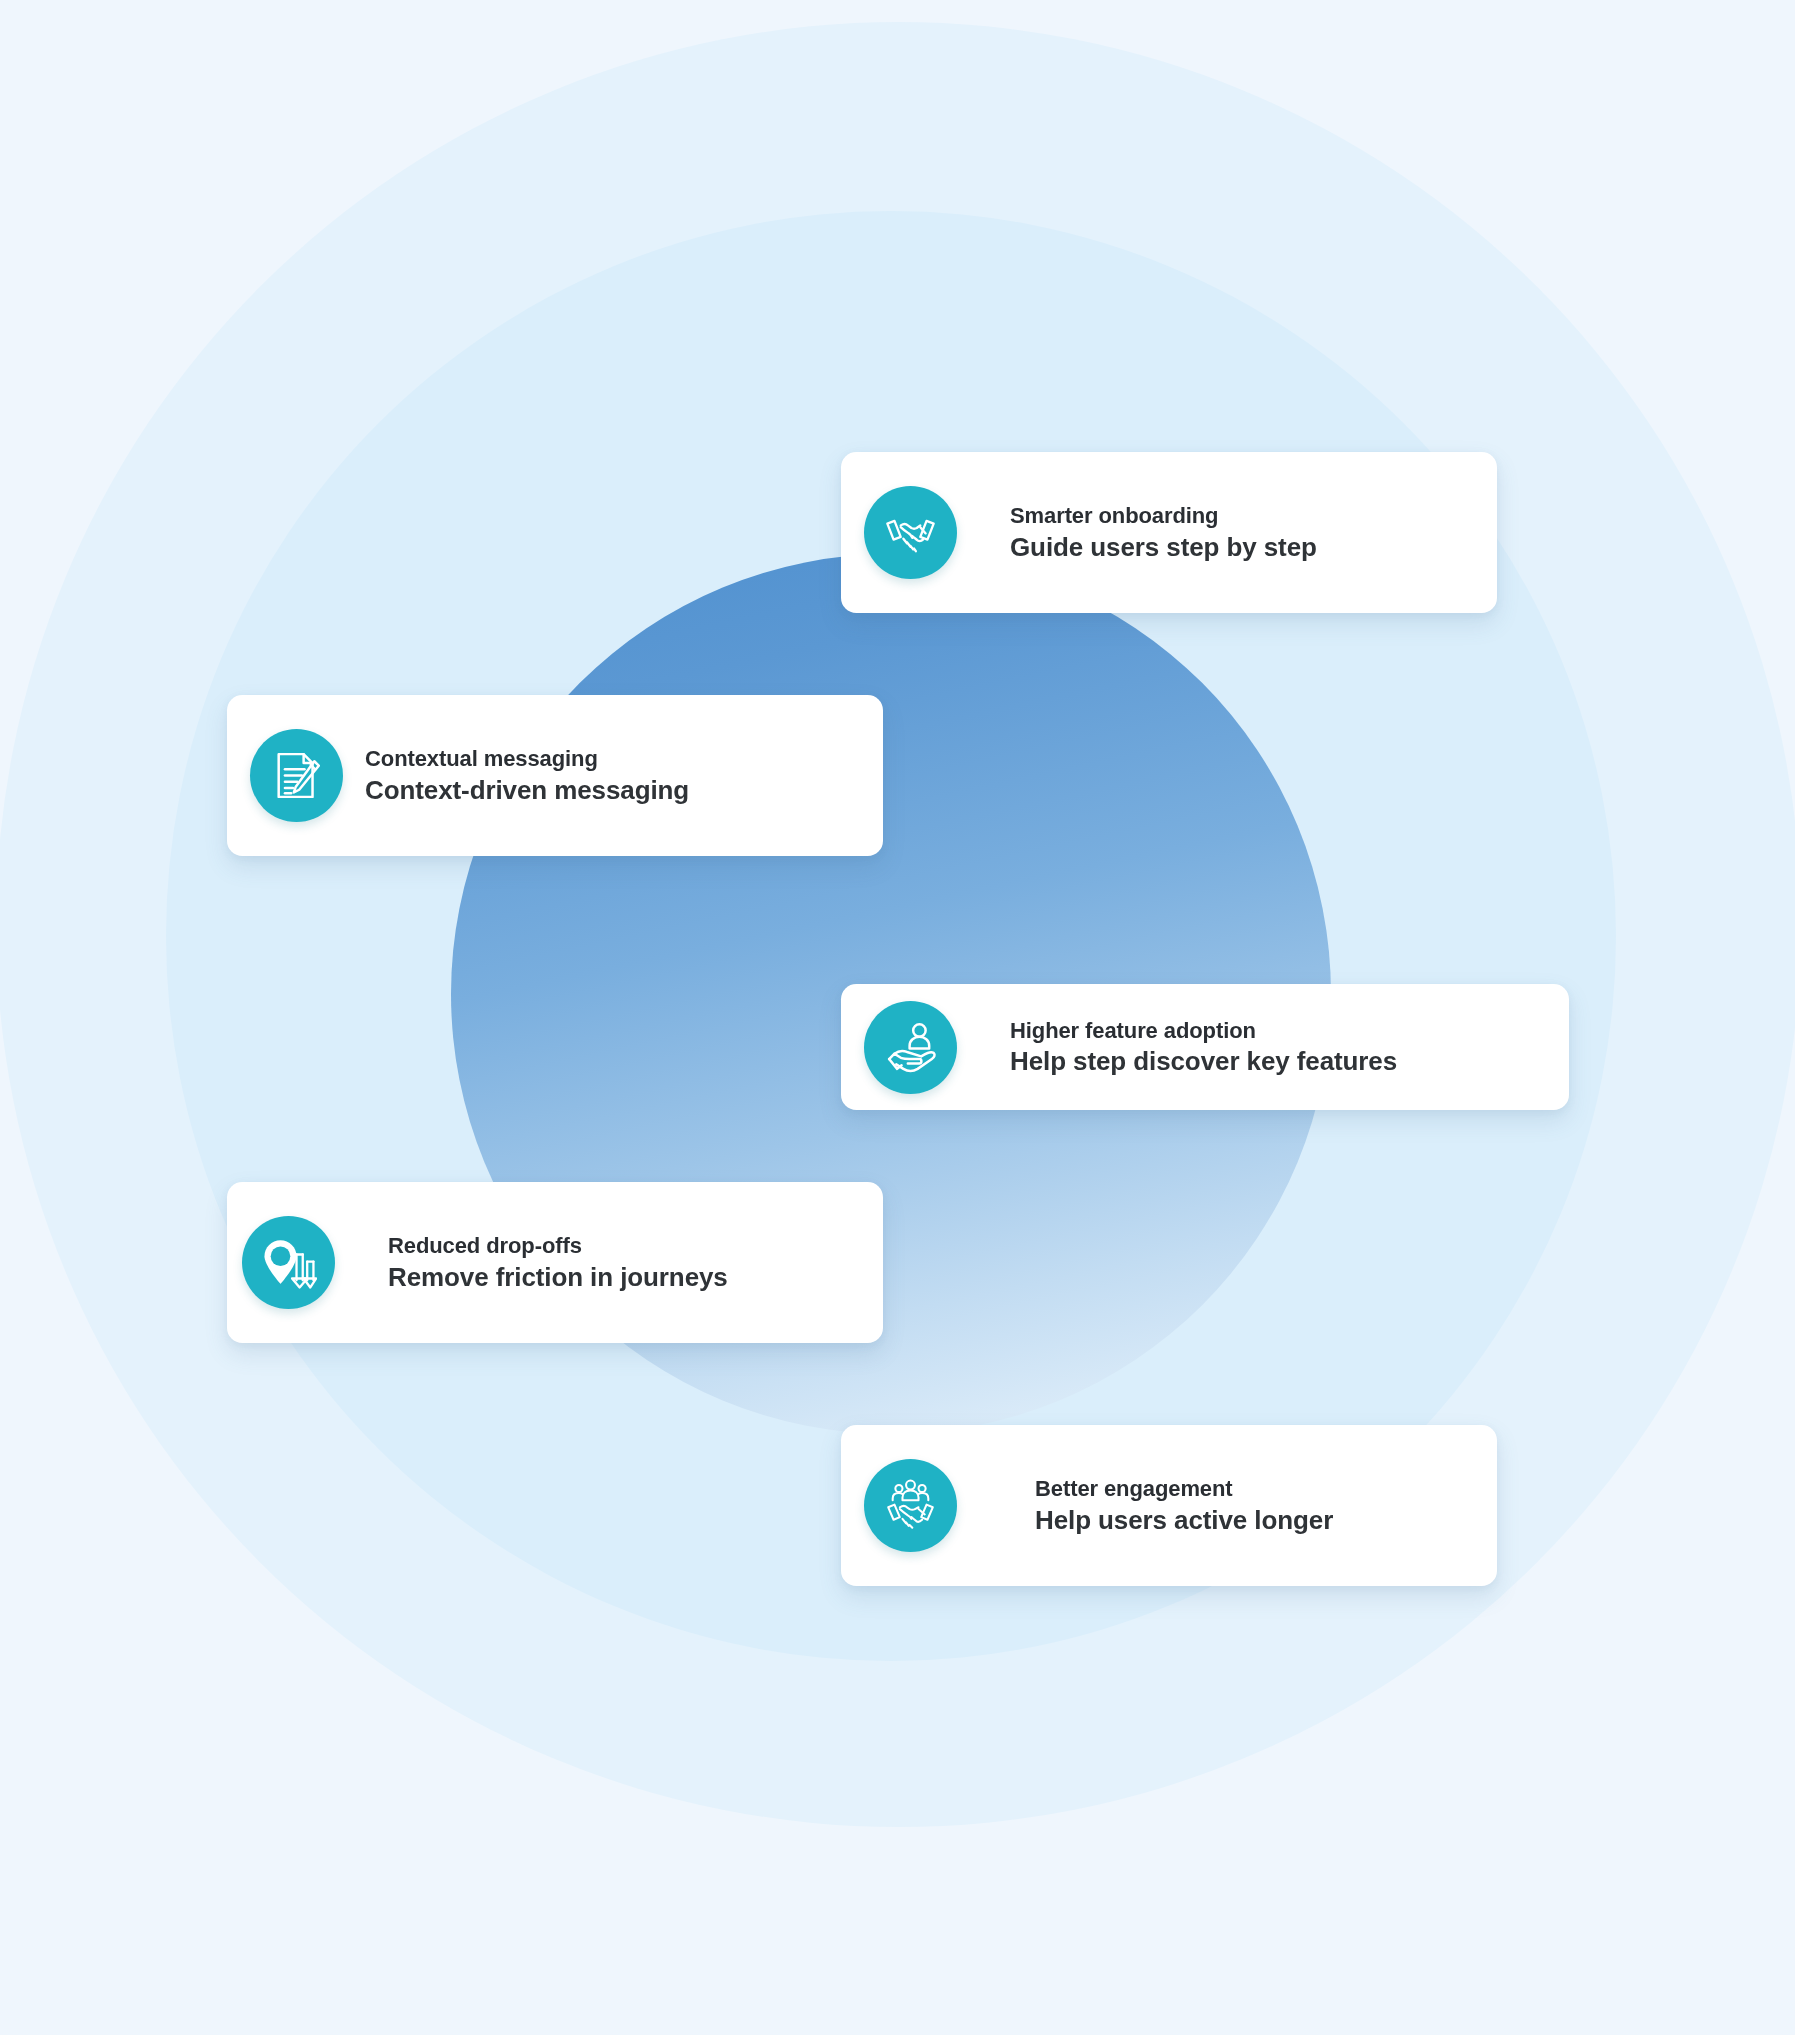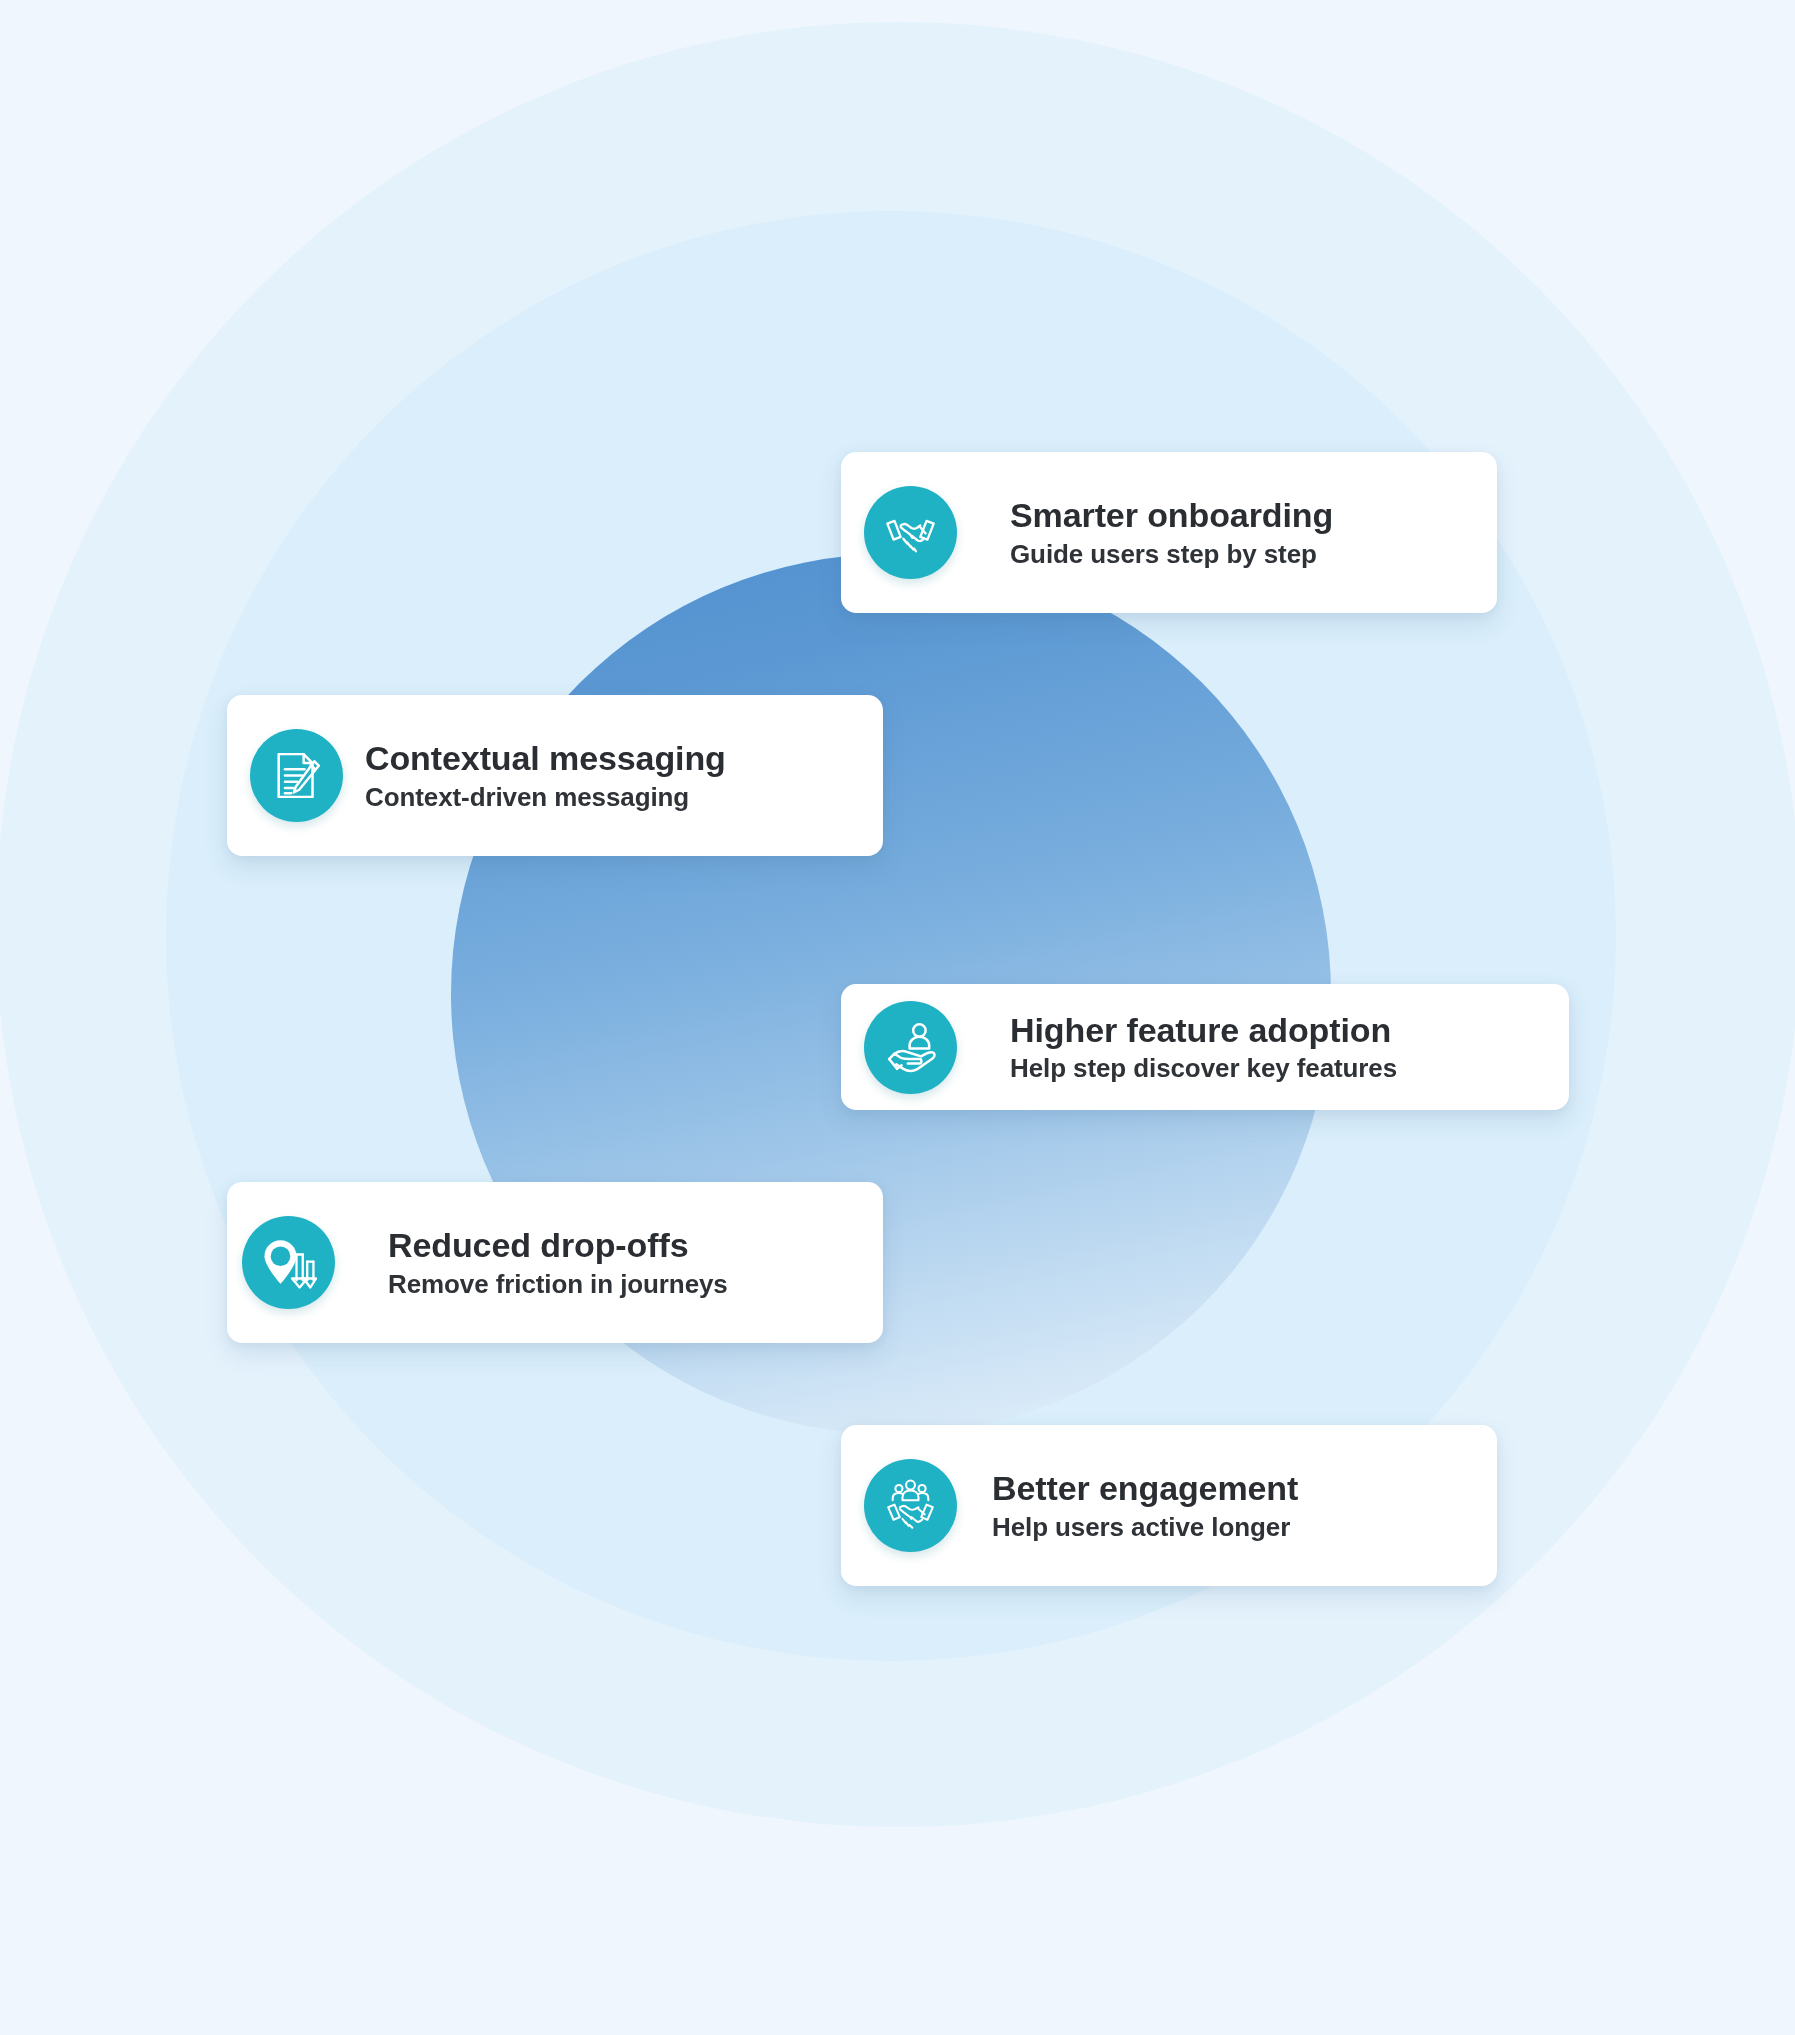--- a/index.html
+++ b/index.html
@@ -96,21 +96,21 @@
     display: block;
   }
 
   .card-text {
     display: flex;
     flex-direction: column;
     justify-content: center;
   }
 
   .card-title {
-    font-size: 34px;
+    font-size: 22px;
     font-weight: bold;
     color: #2a2e33;
     line-height: 1.17;
     letter-spacing: -0.1px;
     white-space: nowrap;
   }
 
   .card-sub {
     font-size: 26px;
     font-weight: bold;
@@ -128,21 +128,21 @@
   #card-1 { left:227px;  top:695px; width:656px; height:161px; padding-left:23px; }
   #card-1 .card-text { margin-left: 22px; }
 
   #card-2 { left:841px; top:984px; width:728px; height:126px; padding-left:23px; }
   #card-2 .card-text { margin-left: 53px; }
 
   #card-3 { left:227px;  top:1182px; width:656px; height:161px; padding-left:15px; }
   #card-3 .card-text { margin-left: 53px; }
 
   #card-4 { left:841px; top:1425px; width:656px; height:161px; padding-left:23px; }
-  #card-4 .card-text { margin-left: 35px; }
+  #card-4 .card-text { margin-left: 78px; }
 </style>
 </head>
 <body>
 
 <div class="bg-layer">
   <div class="ring ring-outer"></div>
   <div class="ring ring-middle"></div>
   <div class="ring ring-inner"></div>
 </div>
 

